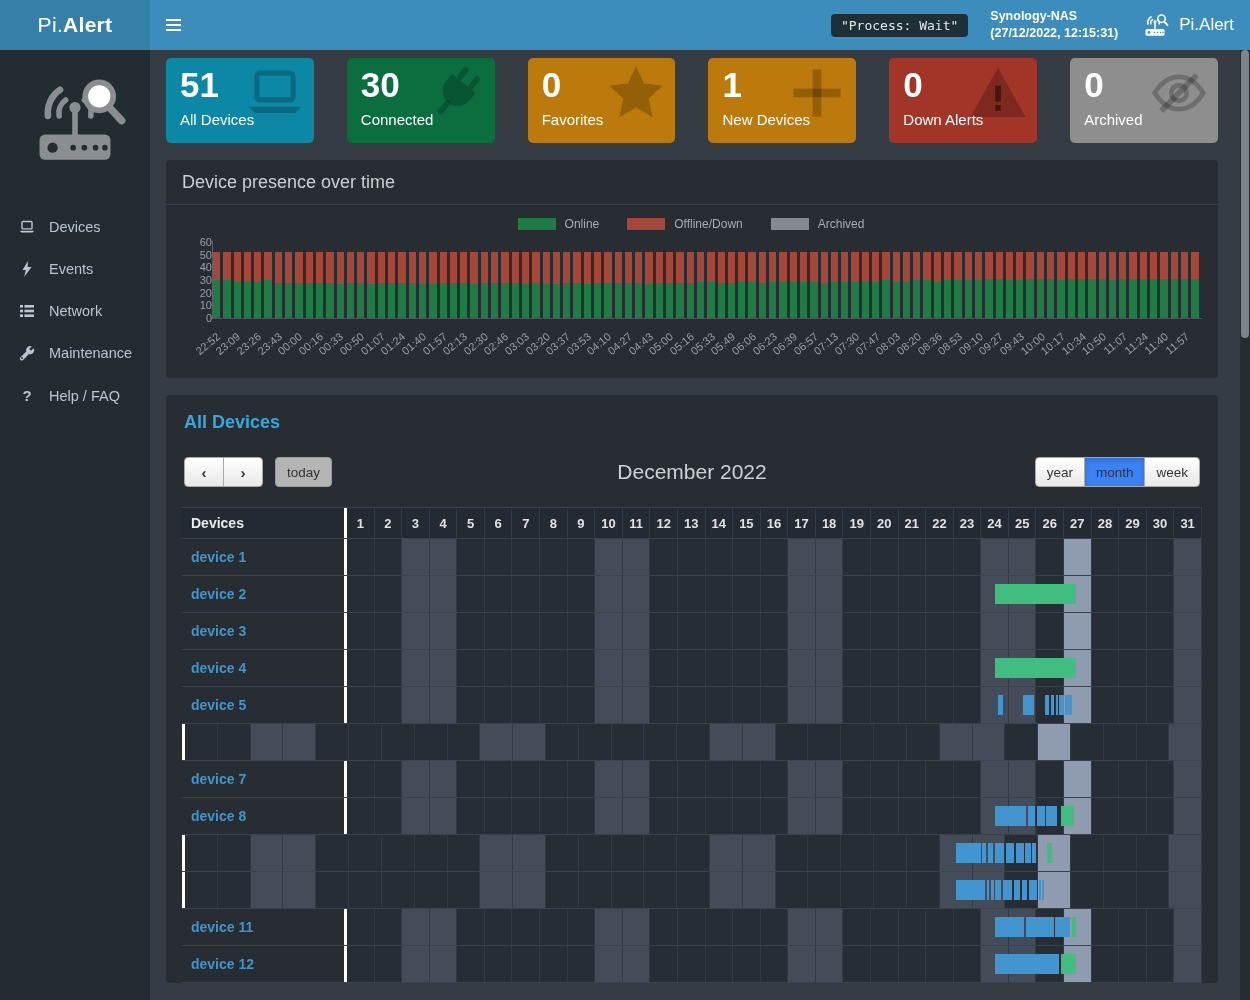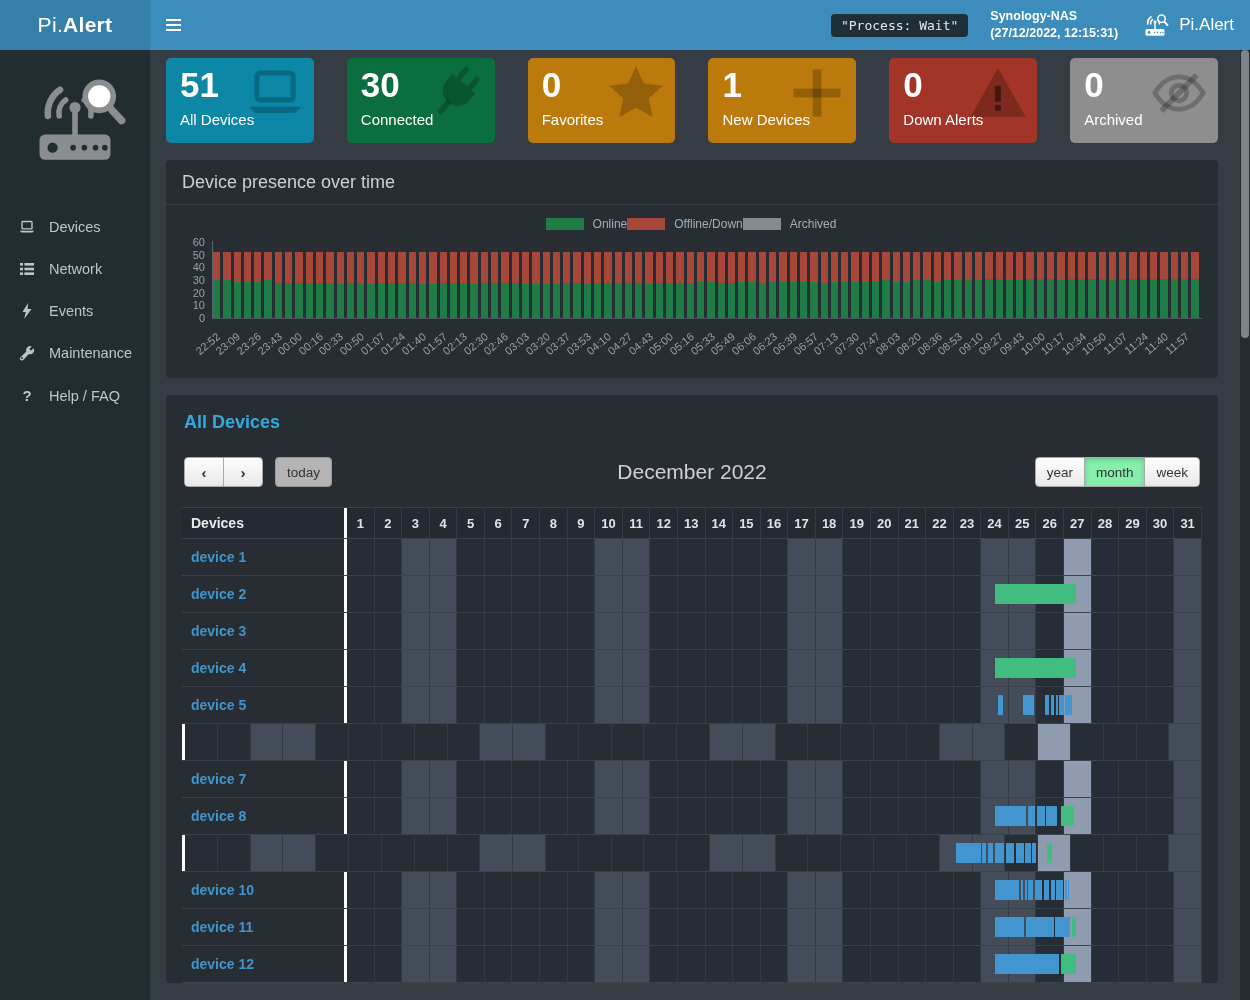--- a/index.html
+++ b/index.html
@@ -45,46 +45,46 @@
   .card-label { font-size:15px; margin-top:7px; }
   .card-icon { position:absolute; right:10px; top:6px; color:rgba(0,0,0,.22); }
   .card-icon svg { width:58px; height:58px; }
 
   
   .panel { background:#272d33; border-radius:4px; margin-top:17px; }
   .panel-header { padding:12px 16px 11px 16px; font-size:18px; color:#ccd0d3; border-bottom:1px solid #3a4249; }
 
   
   .chart-body { padding:8px 16px 4px 14px; }
-  .legend { display:flex; justify-content:center; margin:4px 0 10px 0; }
+  .legend { display:flex; justify-content:center; gap:28px; margin:4px 0 10px 0; }
   .legend-item { display:flex; align-items:center; gap:9px; font-size:12px; color:#a7acb1; }
   .legend-swatch { width:38px; height:12px; }
   .chart { display:flex; }
-  .y-axis { width:32px; flex:none; display:flex; flex-direction:column; justify-content:space-between; align-items:flex-end; padding-right:7px; font-size:11px; color:#9aa0a6; height:88px; margin-top:-5px; }
+  .y-axis { width:32px; flex:none; display:flex; flex-direction:column; justify-content:space-between; align-items:flex-end; font-size:11px; color:#9aa0a6; height:88px; margin-top:-5px; }
   .plot { flex:1; height:78px; display:flex; align-items:flex-end; border-left:1px solid #5a626a; border-bottom:1px solid #4c545c; }
   .cbar { flex:1; margin-right:3px; display:flex; flex-direction:column; justify-content:flex-end; }
   .seg-off { background:#a6473a; }
   .seg-on  { background:#1f7c45; }
   .x-labels { position:relative; height:50px; margin-left:32px; }
   .x-anchor { position:absolute; top:5px; width:0; height:0; }
   .x-anchor span { position:absolute; right:0; top:0; transform:rotate(-40deg); transform-origin:100% 40%; font-size:11px; color:#9aa0a6; white-space:nowrap; }
 
   
   .cal-panel { padding:14px 16px 0 16px; min-height:575px; }
   .cal-title { color:#34a9dd; font-size:18px; font-weight:600; margin:3px 0 24px 2px; }
   .cal-toolbar { position:relative; display:flex; align-items:center; margin:0 2px 20px 2px; height:30px; }
   .fc-btn { font-family:inherit; font-size:13.5px; color:#333; background:linear-gradient(#ffffff,#e8e8e8); border:1px solid #a9a9a9; padding:5px 11px; height:30px; cursor:pointer; }
   .btn-group { display:flex; }
   .btn-group .fc-btn + .fc-btn { margin-left:-1px; }
   .btn-group .fc-btn:first-child { border-radius:4px 0 0 4px; }
   .btn-group .fc-btn:last-child { border-radius:0 4px 4px 0; }
   .fc-btn.single { border-radius:4px; }
   .fc-btn.arrow { width:40px; font-size:15px; font-weight:bold; line-height:1; }
   .fc-btn.disabled { background:#b4b4b4; border-color:#9b9b9b; cursor:default; }
-  .fc-btn.active { background:#86efac; box-shadow:inset 0 2px 5px rgba(0,0,0,.18); }
+  .fc-btn.active { background:#3b82f6; box-shadow:inset 0 2px 5px rgba(0,0,0,.18); }
   .today-btn { margin-left:12px; }
   .cal-month-title { position:absolute; left:0; right:0; text-align:center; font-size:21px; color:#ced1d4; pointer-events:none; }
   .view-group { margin-left:auto; }
 
   
   .cal-table { margin-top:14px; border-top:1px solid #3a424b; }
   .cal-hrow { display:flex; height:31px; background:#242a31; border-bottom:1px solid #3a424b; }
   .col-name { width:162px; flex:none; display:flex; align-items:center; padding-left:9px; font-weight:bold; font-size:14px; color:#e8eaeb; }
   .days { flex:1; display:flex; border-left:3px solid #ffffff; }
   .day-h { flex:1; display:flex; align-items:center; justify-content:center; font-weight:bold; font-size:13px; color:#e0e2e4; border-right:1px solid #333b44; }
@@ -166,37 +166,37 @@
           <svg viewBox="0 0 16 13" fill="none">
             <rect x="3" y="1" width="10" height="7.4" rx="0.9" stroke="currentColor" stroke-width="1.4"></rect>
             <path d="M0.8 10.3h14.4L13.6 12H2.4z" fill="currentColor"></path>
           </svg>
         </span>
         <span>Devices</span>
       </li>
       <li class="menu-item">
         <span class="mi-icon">
           <svg viewBox="0 0 16 16" fill="currentColor">
+            <polygon points="9,0 3.5,9 6.8,9 5.2,16 12.5,6 8.6,6"></polygon>
+          </svg>
+        </span>
+        <span>Events</span>
+      </li>
+      <li class="menu-item">
+        <span class="mi-icon">
+          <svg viewBox="0 0 16 16" fill="currentColor">
             <rect x="1" y="2" width="3" height="2.6"></rect>
             <rect x="5.4" y="2" width="9.6" height="2.6"></rect>
             <rect x="1" y="6.7" width="3" height="2.6"></rect>
             <rect x="5.4" y="6.7" width="9.6" height="2.6"></rect>
             <rect x="1" y="11.4" width="3" height="2.6"></rect>
             <rect x="5.4" y="11.4" width="9.6" height="2.6"></rect>
           </svg>
         </span>
         <span>Network</span>
-      </li>
-      <li class="menu-item">
-        <span class="mi-icon">
-          <svg viewBox="0 0 16 16" fill="currentColor">
-            <polygon points="9,0 3.5,9 6.8,9 5.2,16 12.5,6 8.6,6"></polygon>
-          </svg>
-        </span>
-        <span>Events</span>
       </li>
       <li class="menu-item">
         <span class="mi-icon">
           <svg viewBox="0 0 16 16" fill="currentColor">
             <path d="M14.6 3.2 12 5.8 10.2 4 12.8 1.4a4.1 4.1 0 0 0-5.5 5L1.5 12.2a1.9 1.9 0 0 0 2.7 2.7l5.7-5.8a4.1 4.1 0 0 0 4.7-5.9zM3 14.1a1 1 0 1 1 0-2 1 1 0 0 1 0 2z"></path>
           </svg>
         </span>
         <span>Maintenance</span>
       </li>
       <li class="menu-item">
@@ -1222,21 +1222,20 @@
               <div class="pseg" style="left: 78.935%; width: 0.516%; background: rgb(66, 149, 207);"></div>
               <div class="pseg" style="left: 79.677%; width: 0.871%; background: rgb(66, 149, 207);"></div>
               <div class="pseg" style="left: 80.742%; width: 0.806%; background: rgb(66, 149, 207);"></div>
               <div class="pseg" style="left: 81.71%; width: 0.774%; background: rgb(66, 149, 207);"></div>
               <div class="pseg" style="left: 82.645%; width: 0.516%; background: rgb(66, 149, 207);"></div>
               <div class="pseg" style="left: 83.29%; width: 0.419%; background: rgb(66, 149, 207);"></div>
               <div class="pseg" style="left: 84.774%; width: 0.452%; background: rgb(65, 189, 128);"></div>
             </div>
           </div>
           <div class="dev-row">
-            <div class="dev-name">device 10</div>
             <div class="timeline">
               <div class="day-c"></div>
               <div class="day-c"></div>
               <div class="day-c weekend"></div>
               <div class="day-c weekend"></div>
               <div class="day-c"></div>
               <div class="day-c"></div>
               <div class="day-c"></div>
               <div class="day-c"></div>
               <div class="day-c"></div>

